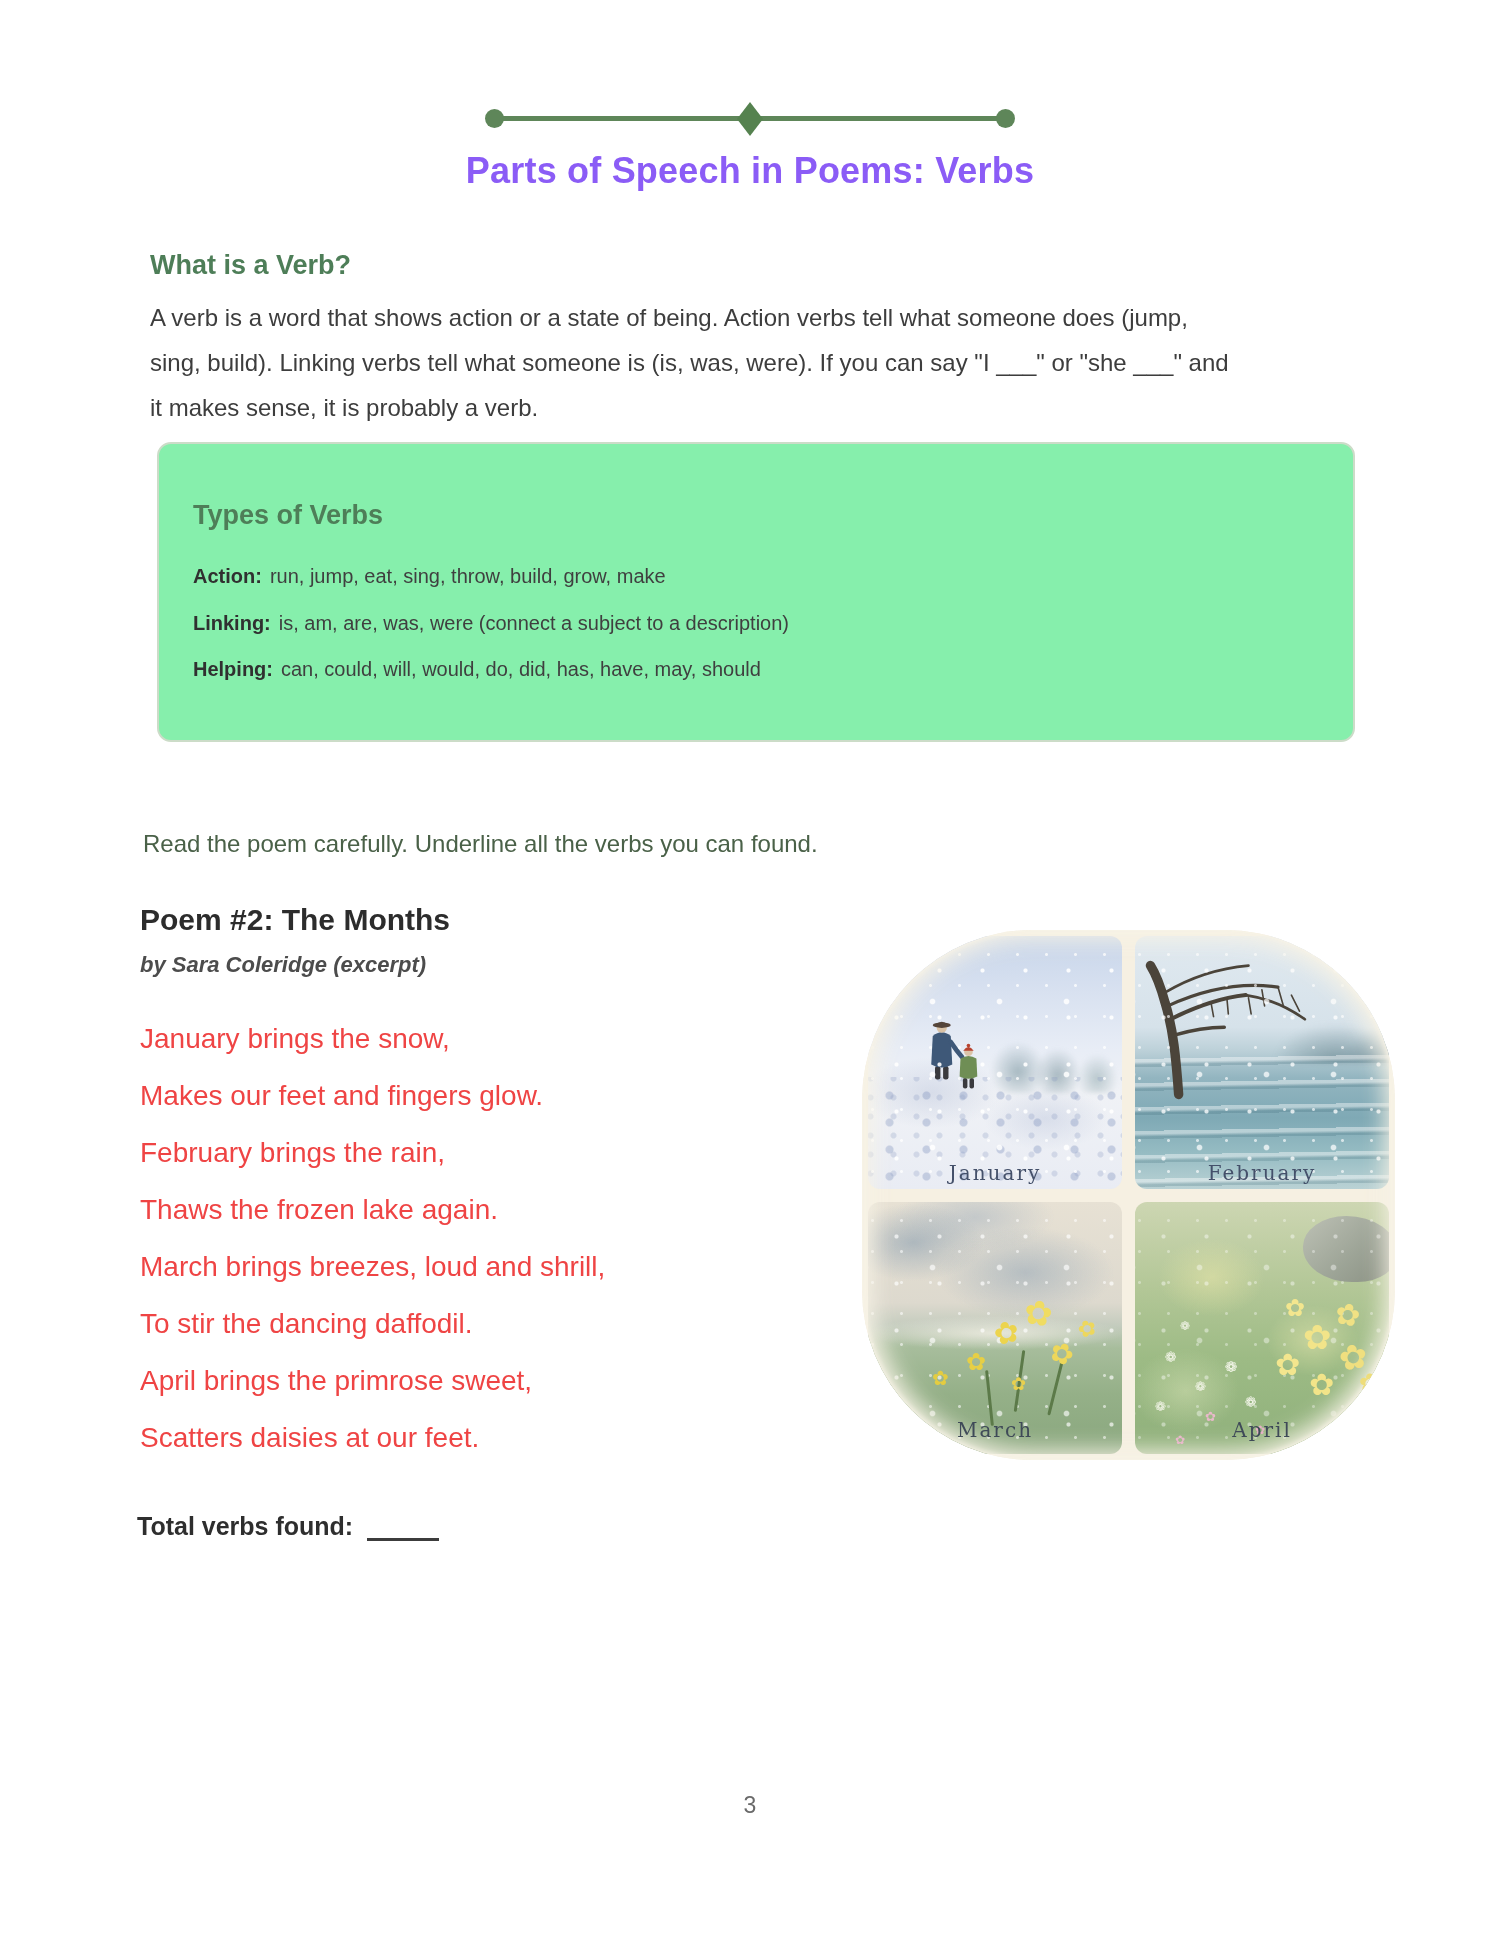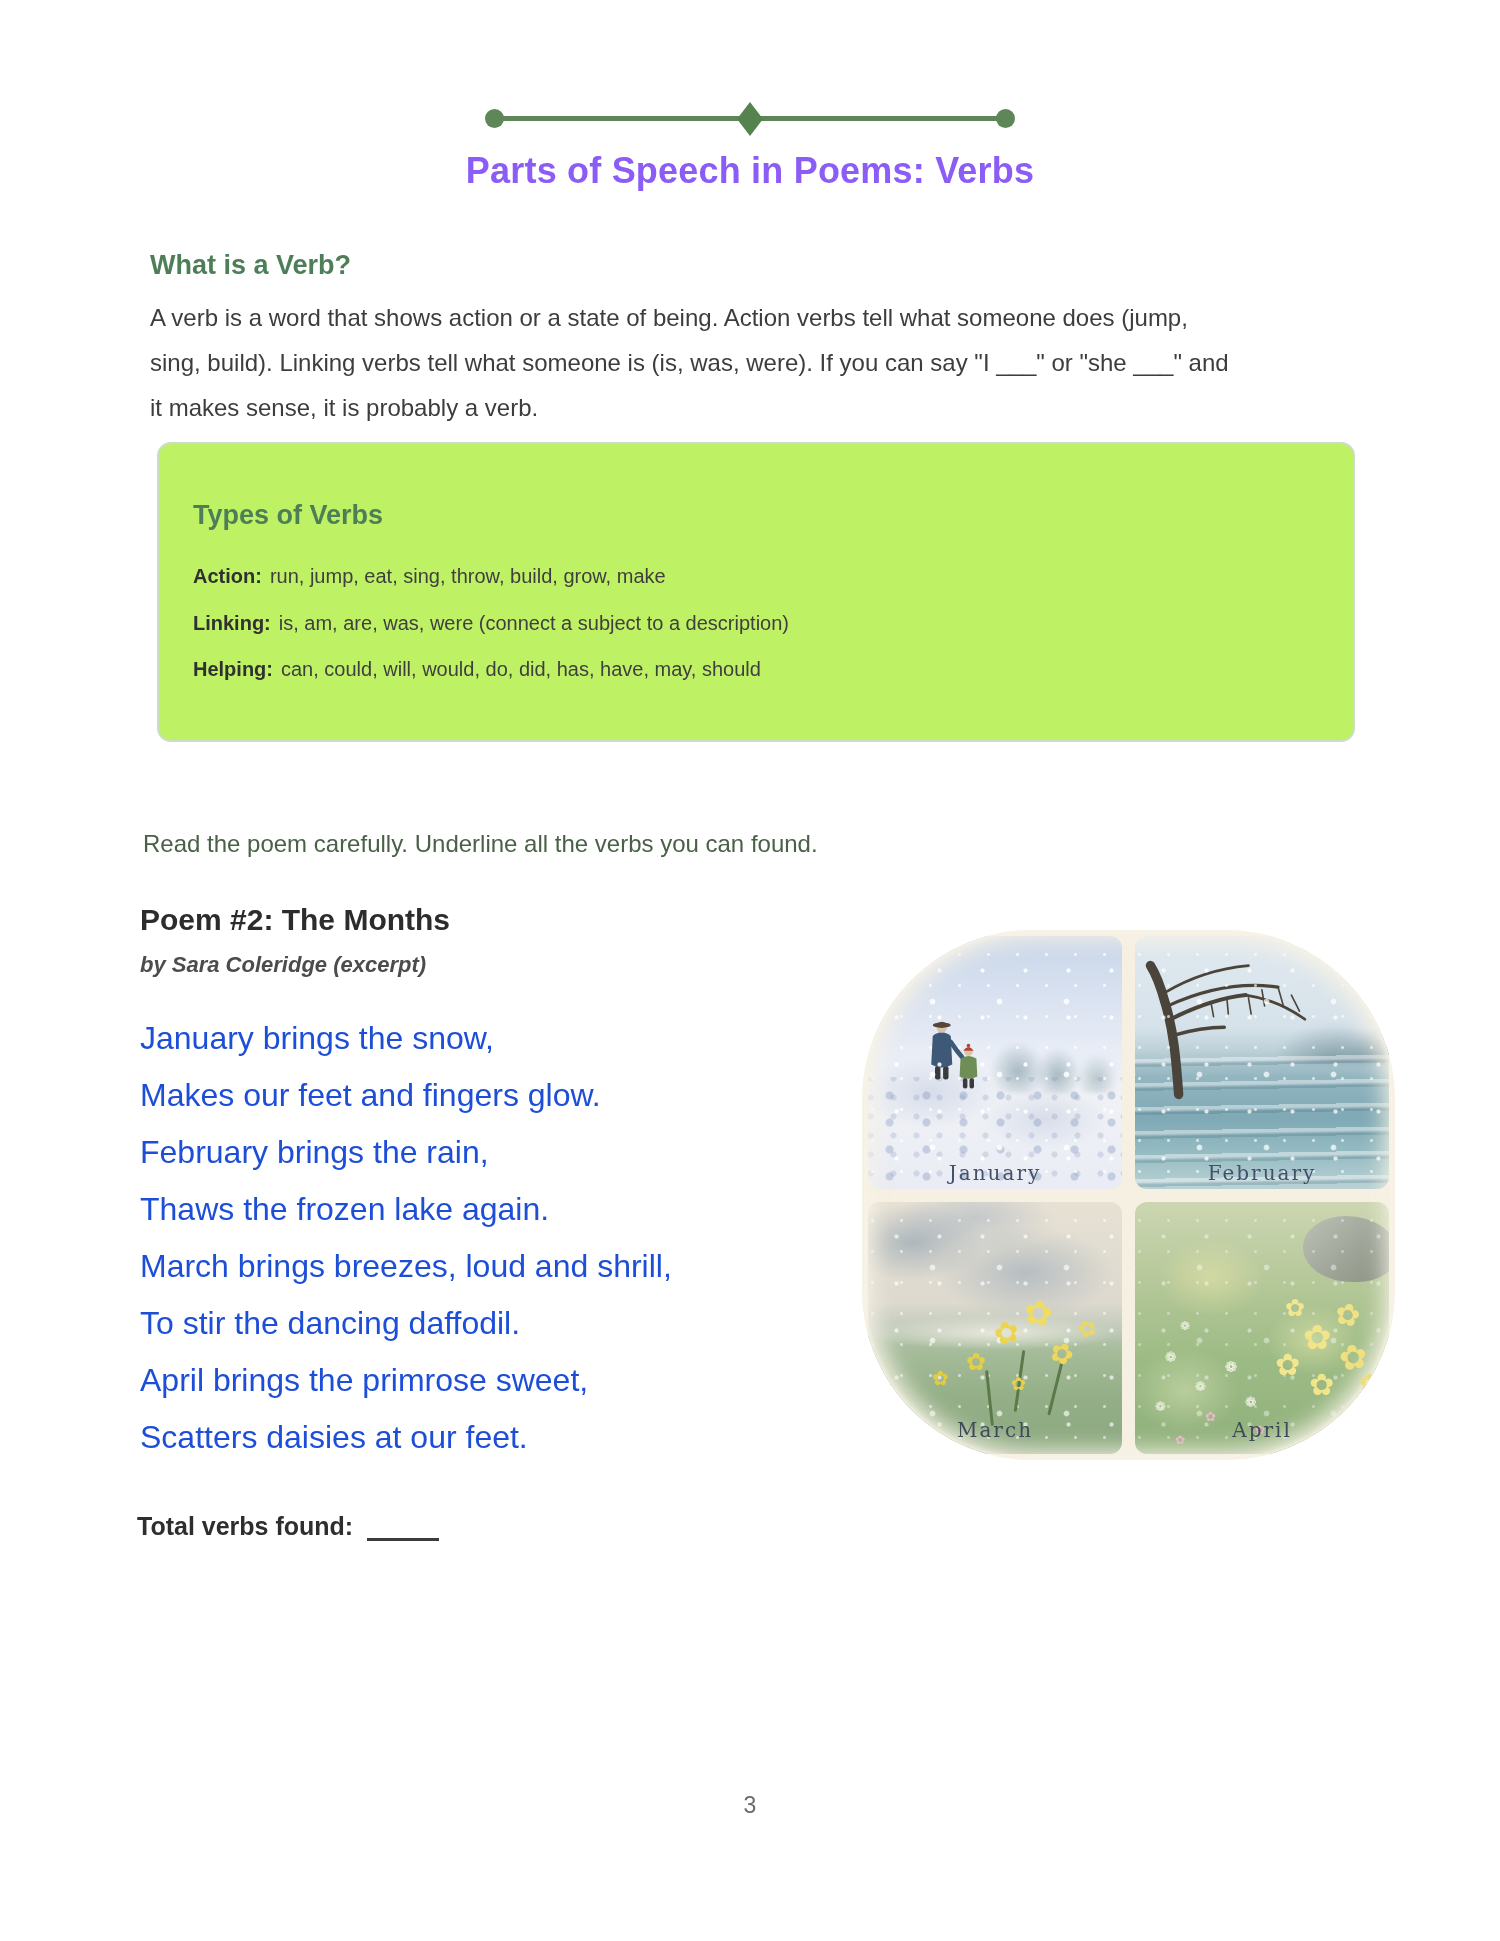--- a/index.html
+++ b/index.html
@@ -19,35 +19,35 @@
   .doc-title { position:absolute; top:150px; left:0; width:100%; text-align:center;
                font-size:36px; font-weight:bold; color:#8b5cf6; letter-spacing:.2px; }
 
   
   .intro { position:absolute; top:250px; left:150px; width:1240px; }
   .intro h2 { font-size:27px; font-weight:bold; color:#4e7e58; margin-bottom:14px; }
   .intro .pline { font-size:24px; line-height:45px; color:#3d3d3d; white-space:nowrap; }
 
   
   .types-box { position:absolute; top:442px; left:157px; width:1198px; height:300px;
-               background:#bef264; border:2px solid #ccdcc8; border-radius:14px;
+               background:#86efac; border:2px solid #ccdcc8; border-radius:14px;
                padding:56px 40px 0 34px; }
   .types-box h3 { font-size:27px; font-weight:bold; color:#4e7e58; margin-bottom:22px; }
   .type-row { font-size:20px; line-height:46.5px; color:#3f3f3f; }
   .type-row strong { color:#303030; margin-right:8px; }
 
   
   .instruction { position:absolute; top:830px; left:143px; font-size:24px; color:#4a6148; }
 
   
   .poem-title { position:absolute; top:903px; left:140px; font-size:30px; font-weight:bold; color:#2c2c2c; }
   .poem-byline { position:absolute; top:952px; left:140px; font-size:22px; font-weight:bold;
                  font-style:italic; color:#4c4c4c; }
   .poem-lines { position:absolute; top:1010px; left:140px; }
-  .poem-lines .vline { font-size:32px; line-height:57px; color:#1d4ed8; white-space:nowrap; }
+  .poem-lines .vline { font-size:28px; line-height:57px; color:#ef4444; white-space:nowrap; }
   .total-row { position:absolute; top:1512px; left:137px; font-size:25px; font-weight:bold; color:#2e2e2e; }
   .answer-blank { display:inline-block; width:72px; height:20px; margin-left:14px;
                   border-bottom:3px solid #3c3c3c; transform:translateY(6px); }
 
   
   .months-art { position:absolute; left:862px; top:930px; width:533px; height:530px;
                 background:#f6f0e2; border-radius:170px; overflow:hidden;
                 display:grid; grid-template-columns:1fr 1fr; grid-template-rows:1fr 1fr;
                 gap:13px; padding:6px; }
   .months-art::after { content:""; position:absolute; inset:0; border-radius:170px; pointer-events:none;

